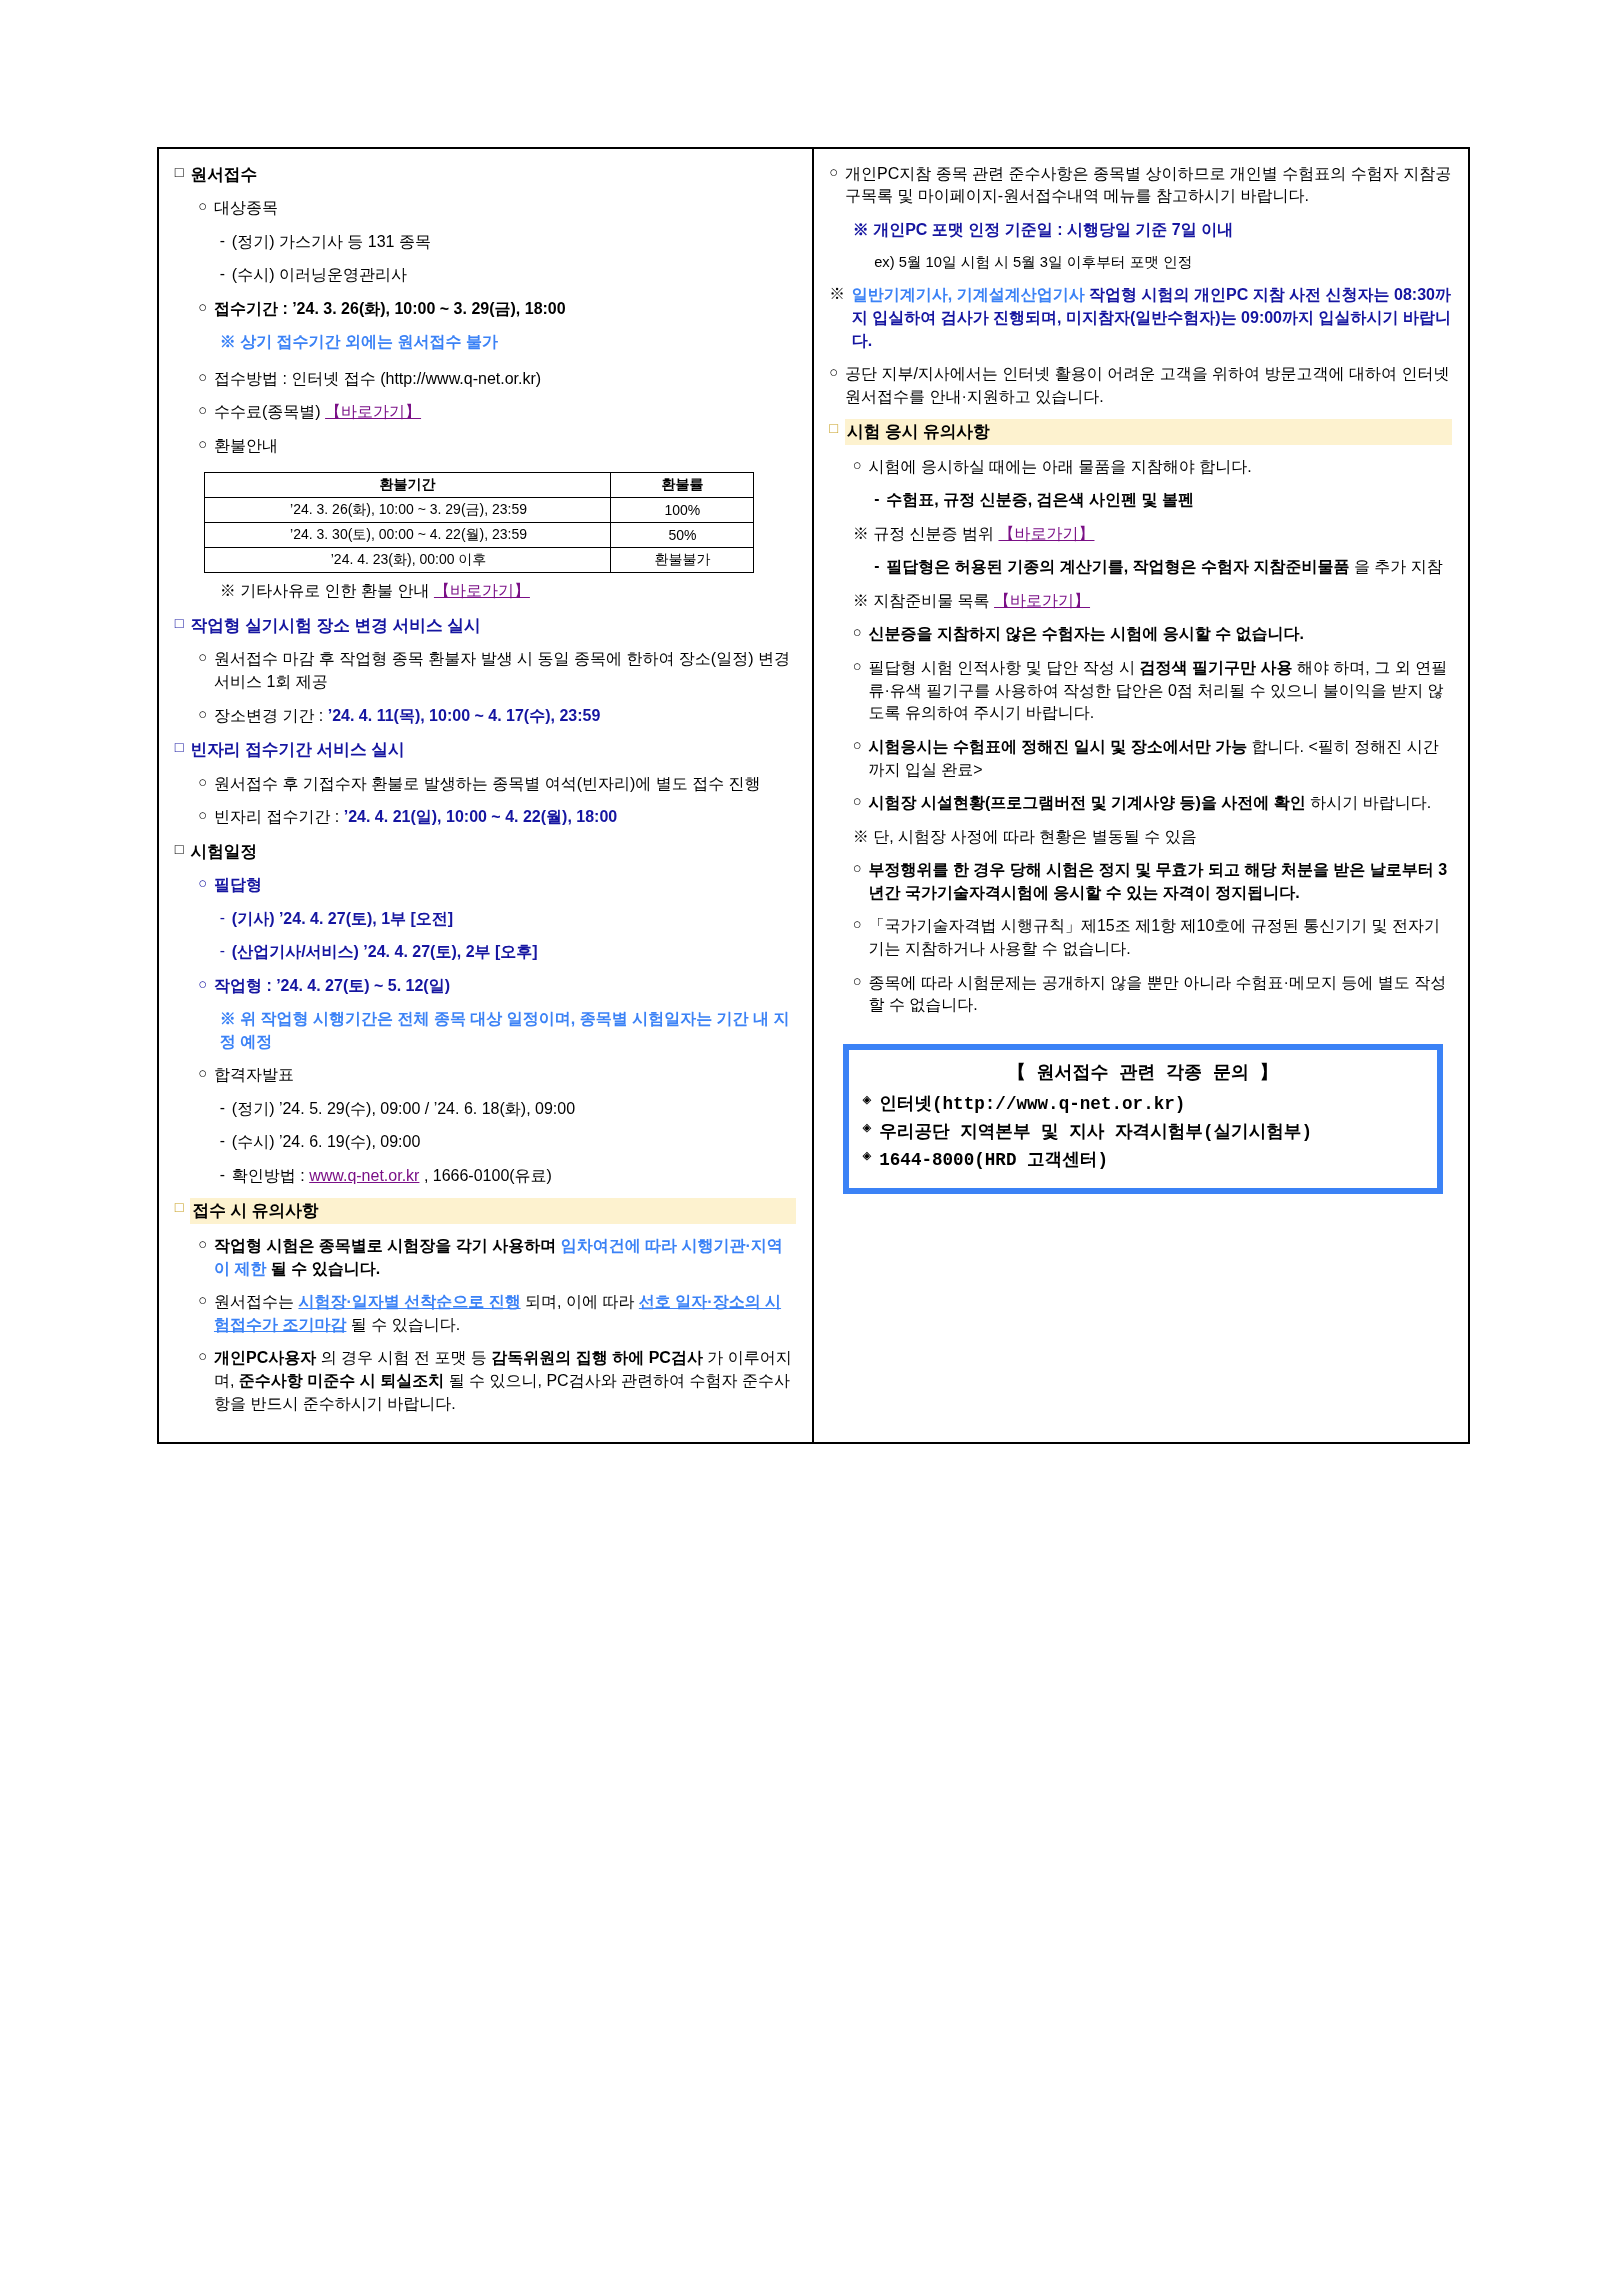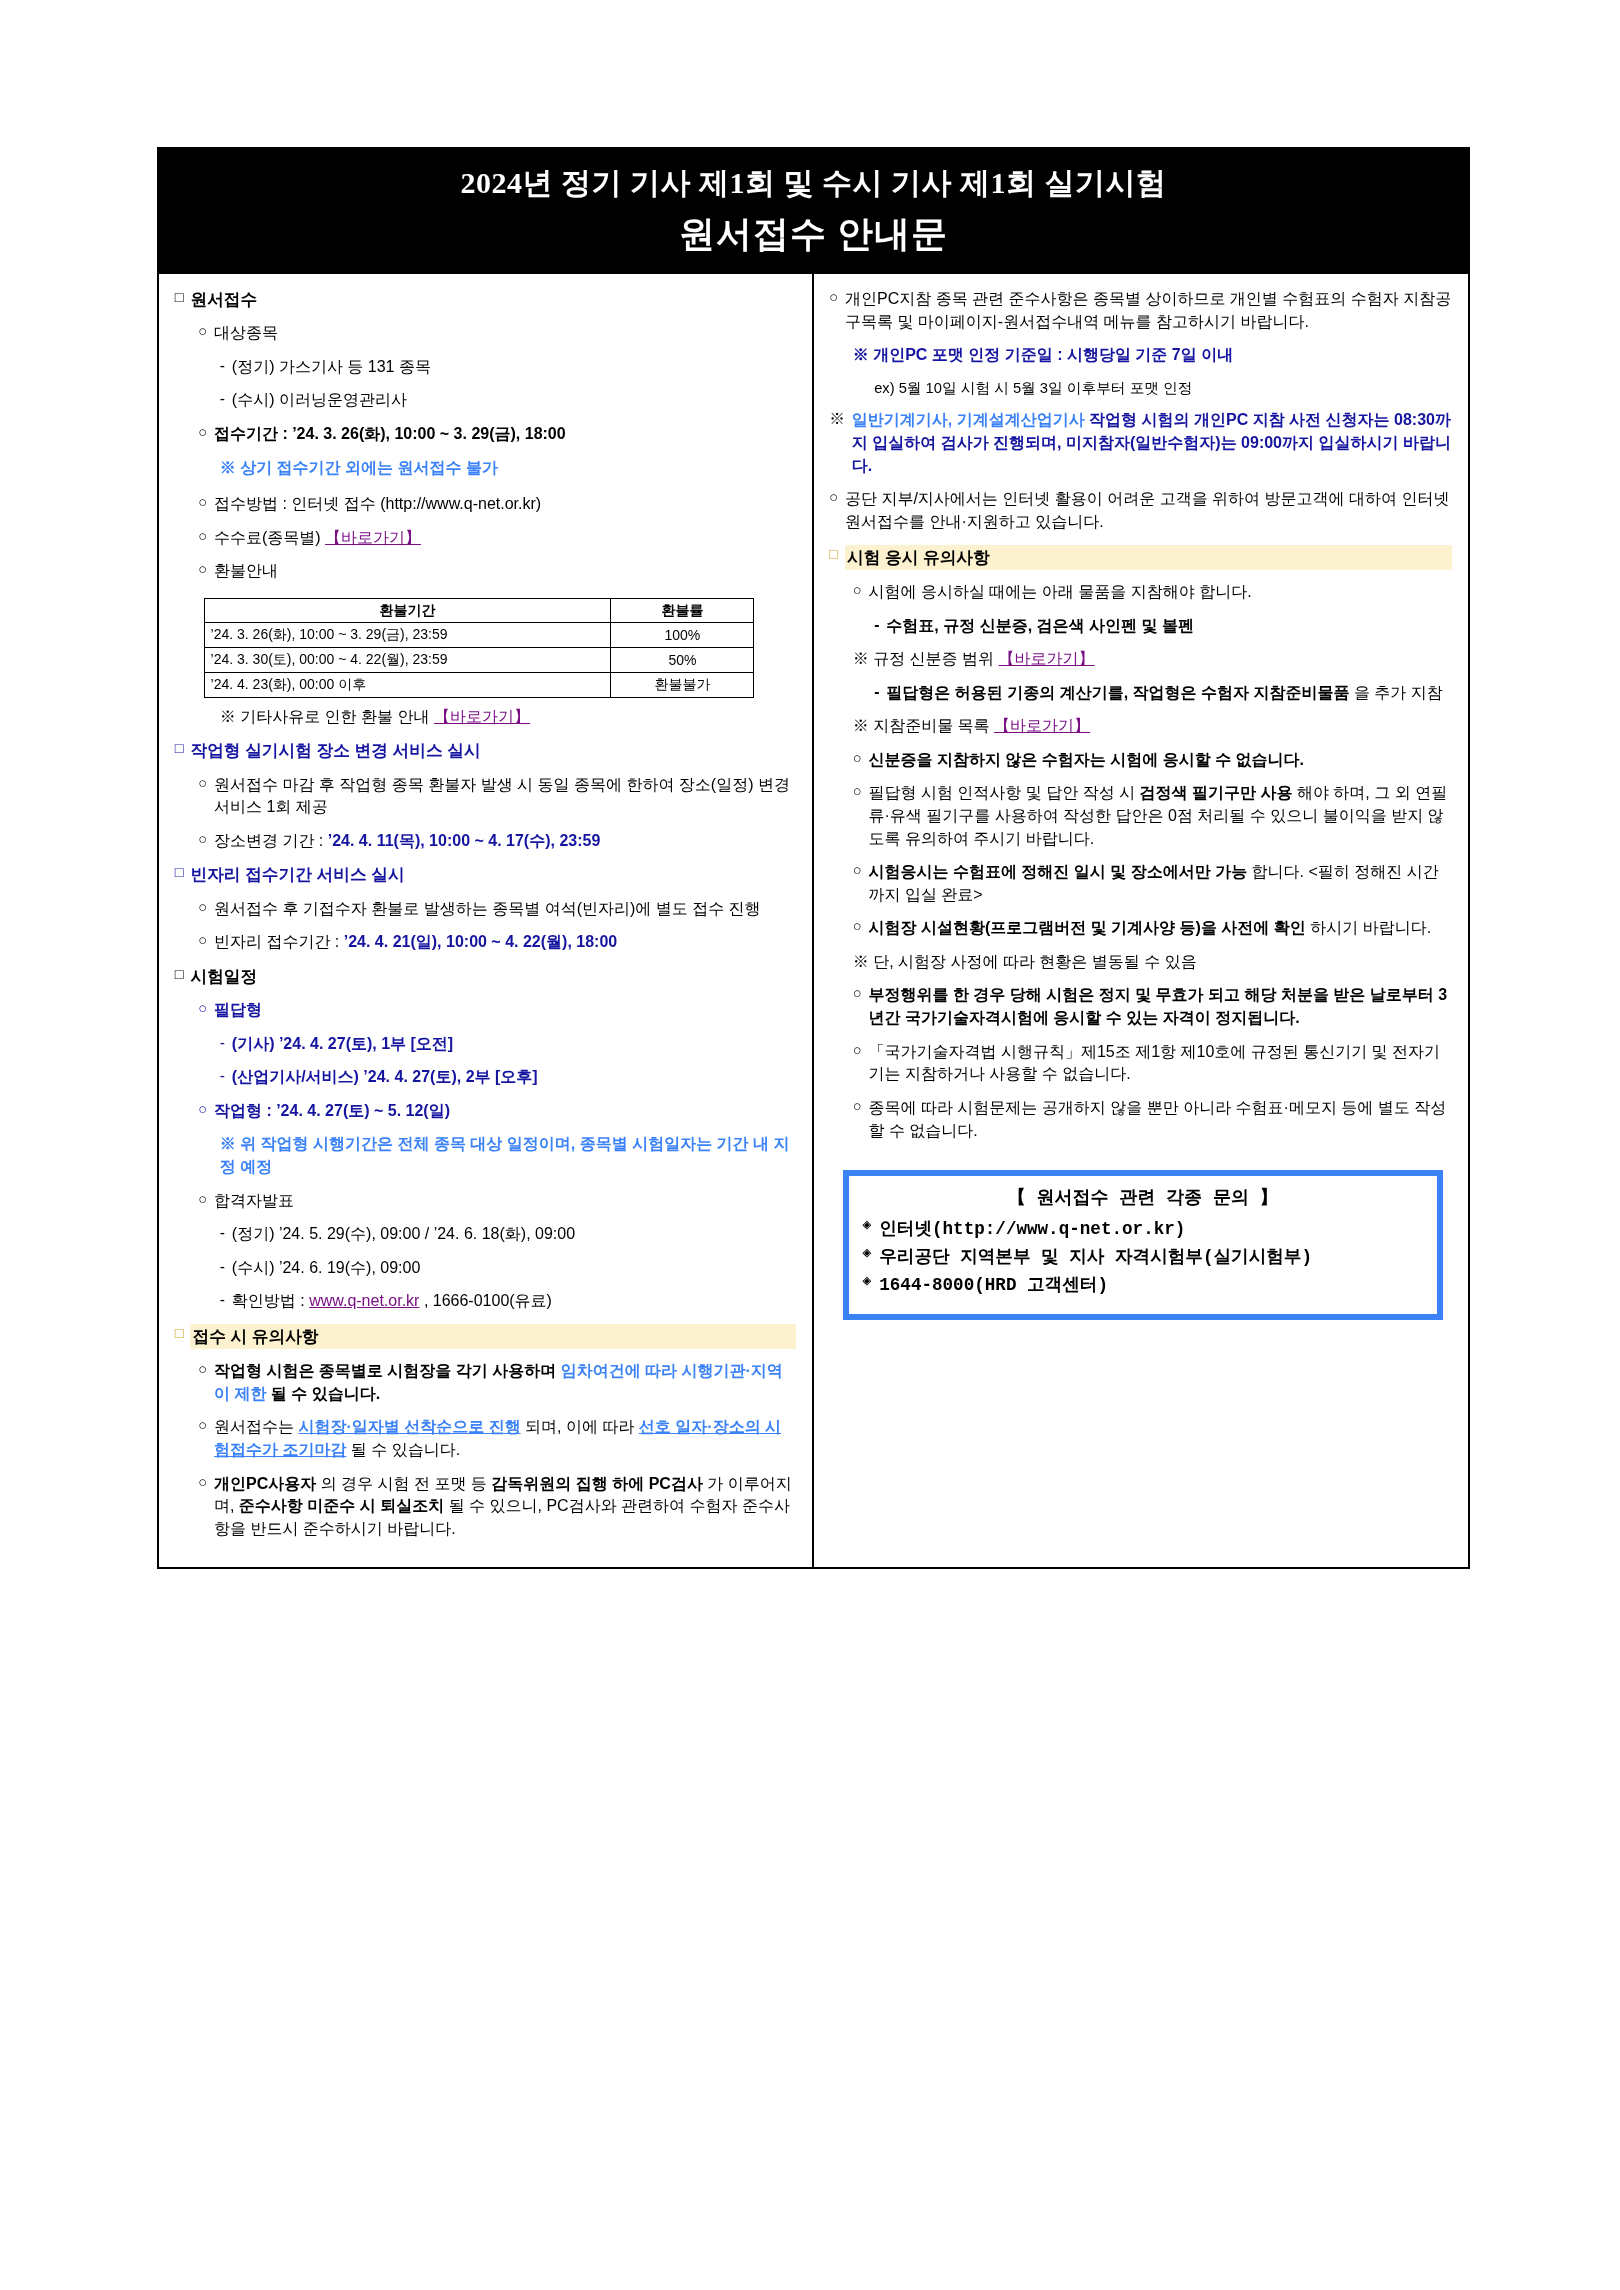--- a/index.html
+++ b/index.html
@@ -57,21 +57,21 @@
   
   .tbl-wrap { padding:3.9px 0 7.8px 29px; }
   table.refund {
     border-collapse:collapse; width:93%;
     font-size:14px;
   }
   table.refund th, table.refund td {
     border:1px solid #000; padding:2.9px 3.9px; text-align:center;
   }
   table.refund th { font-weight:bold; }
-  table.refund td.period { text-align:left; padding-left:5.9px; }
+  table.refund td.period { text-align:center; padding-left:5.9px; }
   table.refund col.c1 { width:74%; }
   table.refund col.c2 { width:26%; }
 
   
   .inq {
     margin:27.4px 9.8px 7.8px 13.7px; border:6px solid #3b82f6;
     padding:9.8px 13.7px 13.7px 13.7px;
     font-family:Liberation Mono, monospace;
   }
   .inq .t { text-align:center; font-weight:bold; font-size:18px; margin-bottom:6.9px; }
@@ -81,24 +81,20 @@
 
   .nowrap { white-space:nowrap; }
   .tight { margin-bottom:14px; }
 </style>
 </head>
 <body>
 
 <div class="page">
   <div class="doc">
 
-    <div class="header">
-      <div class="line1">2024년 정기 기사 제1회 및 수시 기사 제1회 실기시험</div>
-      <div class="line2">원서접수 안내문</div>
-    </div>
 
     <div class="cols">
 
       <div class="col left">
 
         <div class="li">
           <span class="mk sq">□</span>
           <span class="tx b" style="font-size:16.7px;">원서접수</span>
         </div>
 

